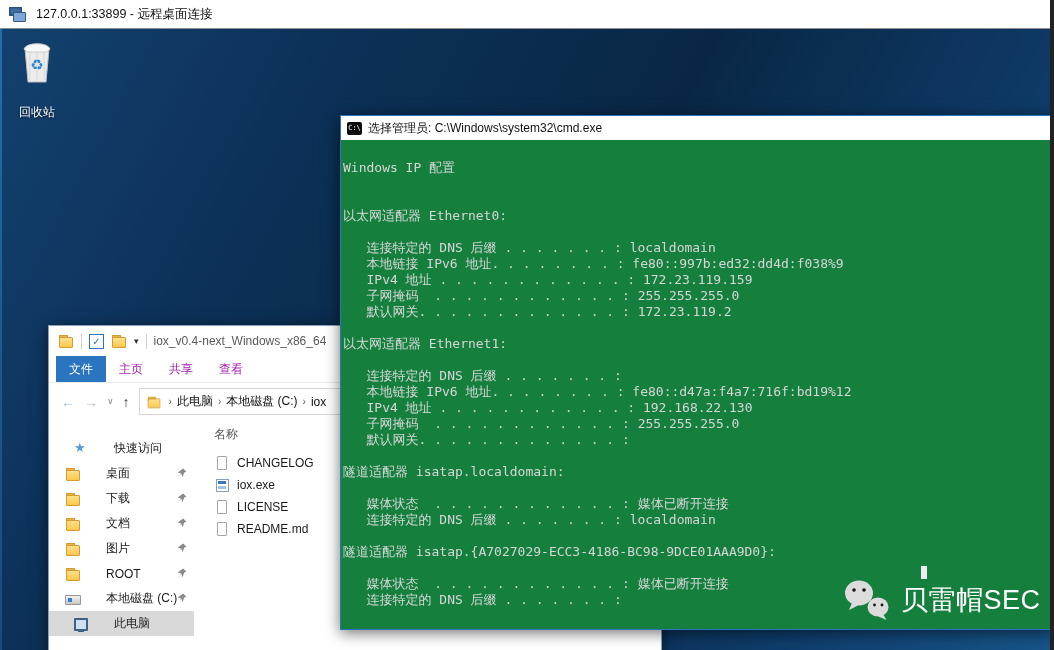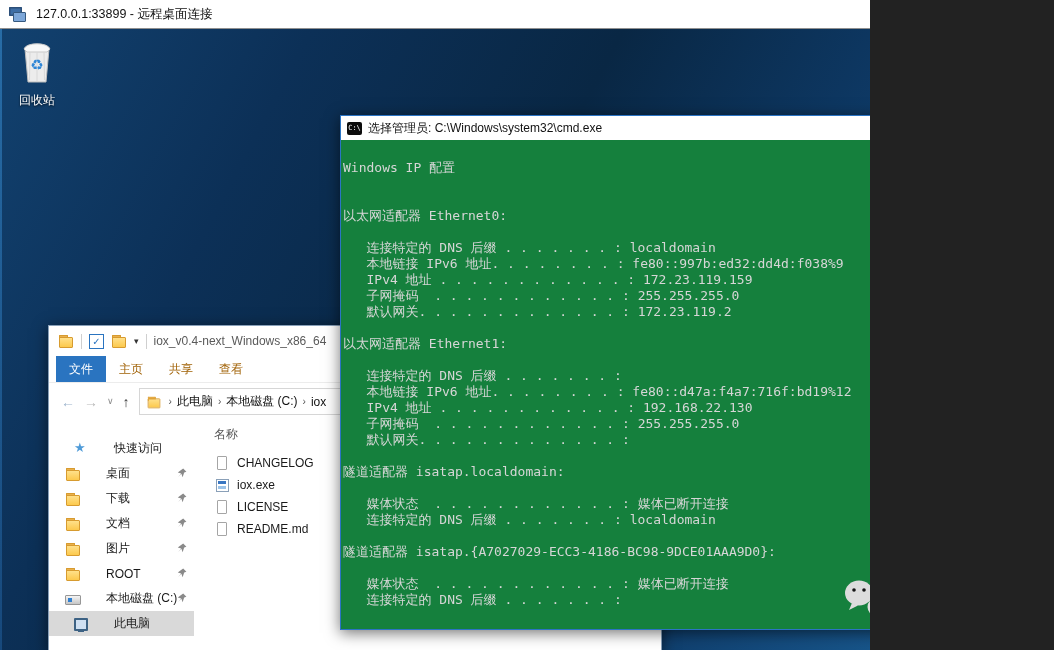--- a/index.html
+++ b/index.html
@@ -1,37 +1,37 @@
 <!DOCTYPE html>
 <html><head>
 <meta charset="utf-8">
 <style>
   html,body{margin:0;padding:0;background:#222;}
-  .screen{position:relative;width:870px;height:650px;overflow:hidden;
+  .screen{position:relative;width:1050px;height:650px;overflow:hidden;
     font-family:"Liberation Sans","DejaVu Sans",sans-serif;background:#fff;}
 
   
   .rdp-bar{position:absolute;top:0;left:0;right:0;height:28px;background:#ffffff;
     border-bottom:1px solid #8f8f8f;display:flex;align-items:center;padding-left:9px;gap:9px;z-index:50;}
   .rdp-icon{position:relative;width:18px;height:16px;flex:0 0 18px;}
   .rdp-icon::before{content:"";position:absolute;left:0;top:1px;width:13px;height:9px;
     background:#3e6ea5;border-radius:1px;box-shadow:inset 0 0 0 1.5px #2c4f79;}
   .rdp-icon::after{content:"";position:absolute;left:4px;top:6px;width:11px;height:8px;
     background:#7da7d9;border:1.5px solid #36597f;border-radius:1px;}
   .rdp-title{font-size:12.5px;color:#111;}
 
   
   .desktop{position:absolute;top:29px;left:0;right:0;bottom:0;z-index:1;
     background:linear-gradient(118deg,#12416f 0%,#0c3057 26%,#092744 52%,#0e3a67 78%,#175489 100%);}
   .desktop-edge{position:absolute;left:0;top:29px;bottom:0;width:2px;z-index:2;
     background:linear-gradient(#2d77b4,#1a4f85);opacity:.8;}
 
   
   .recycle{position:absolute;left:8px;top:38px;width:58px;z-index:3;text-align:center;cursor:default;}
-  .recycle-label{margin-top:2px;font-size:12px;color:#fff;text-shadow:0 1px 2px rgba(0,0,0,.8);}
+  .recycle-label{margin-top:14px;font-size:12px;color:#fff;text-shadow:0 1px 2px rgba(0,0,0,.8);}
 
   
   .win{position:absolute;box-shadow:0 3px 14px rgba(0,0,0,.55);}
 
   
   .explorer{left:48px;top:325px;width:612px;height:325px;background:#fff;
     border:1px solid #88a0b9;z-index:5;}
   .ex-titlebar{position:absolute;top:0;left:0;right:0;height:30px;background:#fff;
     display:flex;align-items:center;padding-left:9px;gap:7px;}
   .vsep{width:1px;height:15px;background:#cfcfcf;}
@@ -40,21 +40,21 @@
     background:#eab04c;border:1px solid #d79b2f;border-bottom:none;border-radius:1px 1px 0 0;}
   .ico-folder::after{content:"";position:absolute;left:1px;right:1px;top:3px;bottom:0;
     background:linear-gradient(#ffe08a,#fcc94d);border:1px solid #d79b2f;border-radius:1px;}
   .ico-check{width:13px;height:13px;border:1px solid #2a74c0;background:#fff;color:#2a74c0;
     font-size:10px;line-height:13px;text-align:center;flex:0 0 13px;}
   .qat-caret{font-size:9px;color:#333;}
   .ex-title{font-size:12px;color:#5a5a5a;white-space:nowrap;}
 
   .ex-tabs{position:absolute;top:30px;left:0;right:0;height:26px;background:#fff;
     display:flex;align-items:stretch;padding-left:7px;border-bottom:1px solid #ececec;}
-  .tab{padding:0 13px;display:flex;align-items:center;font-size:12px;color:#a16207;cursor:default;}
+  .tab{padding:0 13px;display:flex;align-items:center;font-size:12px;color:#a21caf;cursor:default;}
   .tab.active{background:#2a74c0;color:#fff;}
 
   .ex-addr{position:absolute;top:57px;left:0;right:0;height:37px;background:#fff;
     display:flex;align-items:center;padding:0 8px 0 12px;gap:9px;}
   .nav-glyph{font-size:14px;line-height:1;}
   .g-back{color:#9db4cd;}
   .g-fwd{color:#b9b9b9;}
   .g-hist{color:#8a8a8a;font-size:9px;}
   .g-up{color:#3a3a3a;}
   .addr-box{flex:1;height:25px;border:1px solid #d6d6d6;display:flex;align-items:center;

